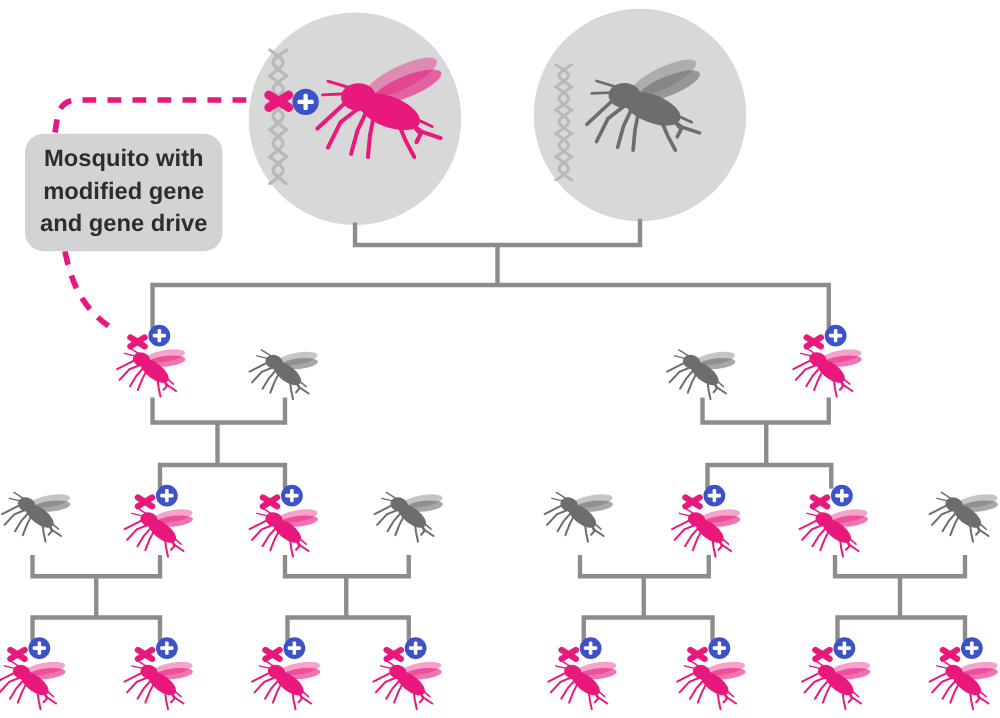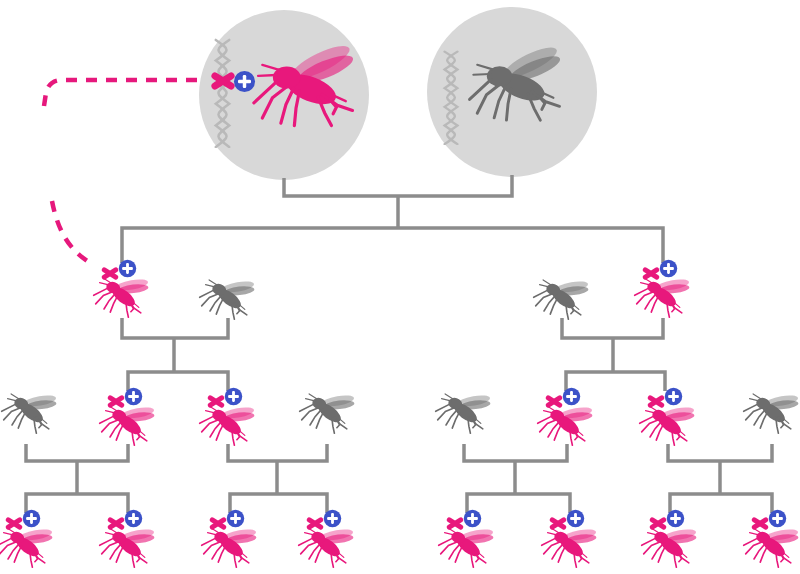--- a/index.html
+++ b/index.html
@@ -99,20 +99,23 @@
     </g>
   </svg>
 
   <svg class="lines over" width="800" height="574">
     <g stroke="#e6187c" stroke-width="4.5" fill="none" stroke-dasharray="11 9">
       <path d="M197,80 L62,80 Q49,80 46,93 L44,106"></path>
       <path d="M52,201 C58,232 70,251 92,264"></path>
     </g>
   </svg>
 
+  <div id="callout">
+    <div class="txt">Mosquito with modified gene and gene drive</div>
+  </div>
 
   <div class="circle" id="circle-modified"></div>
   <svg class="abs helix" style="left:211px;top:38px;" width="23" height="110" viewBox="0 0 24 112" preserveAspectRatio="none">
       <use href="#sym-helix"></use>
     </svg>
   <svg class="abs" style="left:209px;top:69px;" width="28" height="24" viewBox="0 0 28 24">
       <use href="#sym-x"></use>
     </svg>
   <svg class="abs" style="left:233px;top:70px;" width="23" height="23" viewBox="0 0 24 24">
       <use href="#sym-plus"></use>

